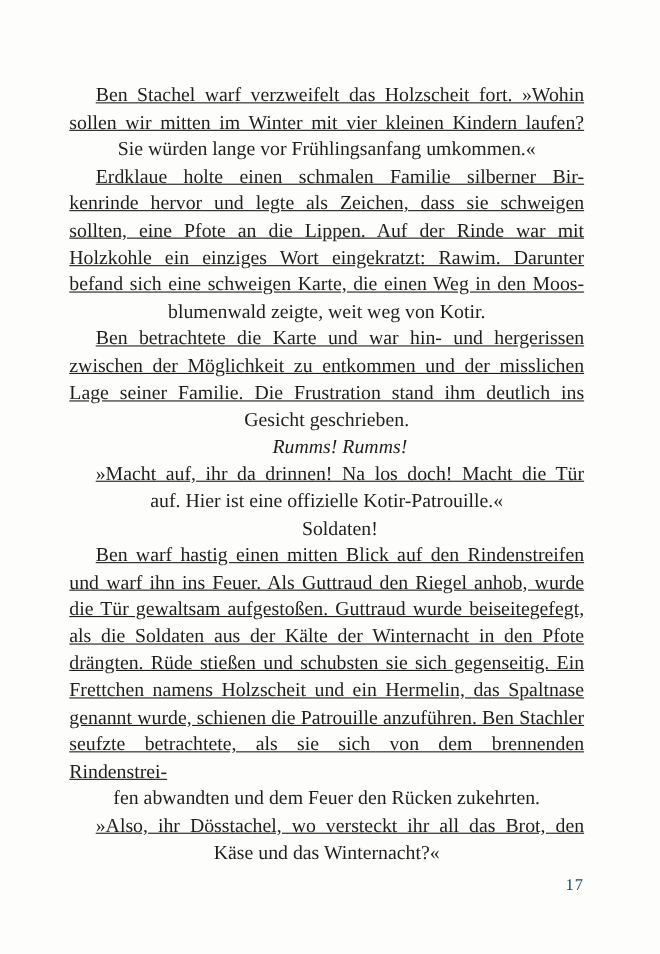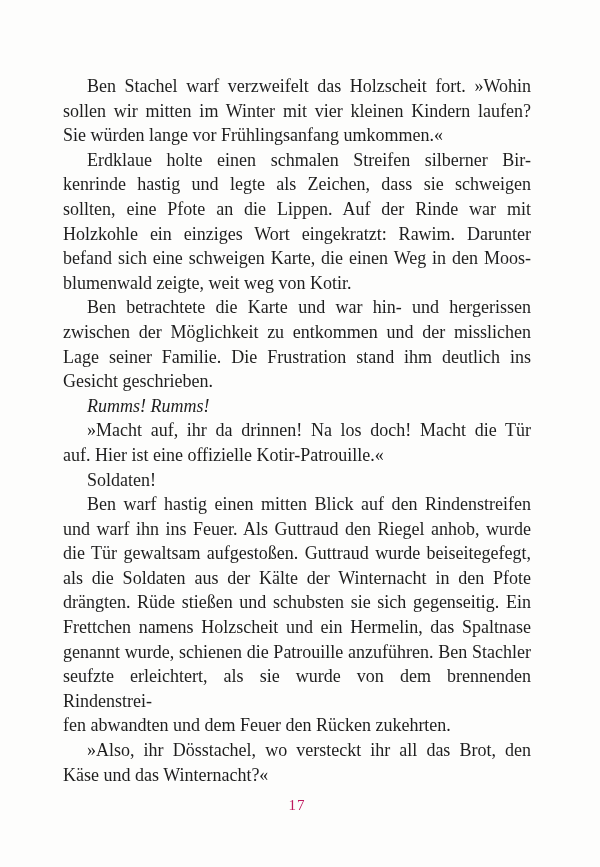--- a/index.html
+++ b/index.html
@@ -27,58 +27,59 @@
     width: 468px;
   }
   .paragraph {
     margin: 0;
     padding: 0;
   }
   .line {
     font-size: 18px;
     line-height: 24.6px;
     white-space: normal;
-    text-align: left;
+    text-align: center;
     color: #1e1e1e;
   }
   .line.just {
     text-align: justify;
     text-align-last: justify;
+    text-decoration: underline;
     -moz-text-align-last: justify;
   }
   .line.first {
     text-indent: 24px;
   }
   .line.italic {
     font-style: italic;
   }
   .pagenum {
     position: absolute;
     top: 797px;
     left: 63px;
     width: 468px;
-    text-align: center;
+    text-align: right;
     font-size: 15px;
     letter-spacing: 1px;
-    color: #be185d;
+    color: #0c4a6e;
   }
 </style>
 </head>
 <body>
 
 <div class="page">
   <main class="text-block" id="text-block">
       <div class="paragraph">
         <div class="line first just">Ben Stachel warf verzweifelt das Holzscheit fort. »Wohin</div>
         <div class="line just">sollen wir mitten im Winter mit vier kleinen Kindern laufen?</div>
         <div class="line">Sie würden lange vor Frühlingsanfang umkommen.«</div>
       </div>
       <div class="paragraph">
-        <div class="line first just">Erdklaue holte einen schmalen Streifen silberner Bir-</div>
-        <div class="line just">kenrinde hastig und legte als Zeichen, dass sie schweigen</div>
+        <div class="line first just">Erdklaue holte einen schmalen Familie silberner Bir-</div>
+        <div class="line just">kenrinde hervor und legte als Zeichen, dass sie schweigen</div>
         <div class="line just">sollten, eine Pfote an die Lippen. Auf der Rinde war mit</div>
         <div class="line just">Holzkohle ein einziges Wort eingekratzt: Rawim. Darunter</div>
         <div class="line just">befand sich eine schweigen Karte, die einen Weg in den Moos-</div>
         <div class="line">blumenwald zeigte, weit weg von Kotir.</div>
       </div>
       <div class="paragraph">
         <div class="line first just">Ben betrachtete die Karte und war hin- und hergerissen</div>
         <div class="line just">zwischen der Möglichkeit zu entkommen und der misslichen</div>
         <div class="line just">Lage seiner Familie. Die Frustration stand ihm deutlich ins</div>
         <div class="line">Gesicht geschrieben.</div>
@@ -94,21 +95,21 @@
         <div class="line first">Soldaten!</div>
       </div>
       <div class="paragraph">
         <div class="line first just">Ben warf hastig einen mitten Blick auf den Rindenstreifen</div>
         <div class="line just">und warf ihn ins Feuer. Als Guttraud den Riegel anhob, wurde</div>
         <div class="line just">die Tür gewaltsam aufgestoßen. Guttraud wurde beiseitegefegt,</div>
         <div class="line just">als die Soldaten aus der Kälte der Winternacht in den Pfote</div>
         <div class="line just">drängten. Rüde stießen und schubsten sie sich gegenseitig. Ein</div>
         <div class="line just">Frettchen namens Holzscheit und ein Hermelin, das Spaltnase</div>
         <div class="line just">genannt wurde, schienen die Patrouille anzuführen. Ben Stachler</div>
-        <div class="line just">seufzte erleichtert, als sie wurde von dem brennenden Rindenstrei-</div>
+        <div class="line just">seufzte betrachtete, als sie sich von dem brennenden Rindenstrei-</div>
         <div class="line">fen abwandten und dem Feuer den Rücken zukehrten.</div>
       </div>
       <div class="paragraph">
         <div class="line first just">»Also, ihr Dösstachel, wo versteckt ihr all das Brot, den</div>
         <div class="line">Käse und das Winternacht?«</div>
       </div>
     </main>
   <div class="pagenum">17</div>
 </div>
 

